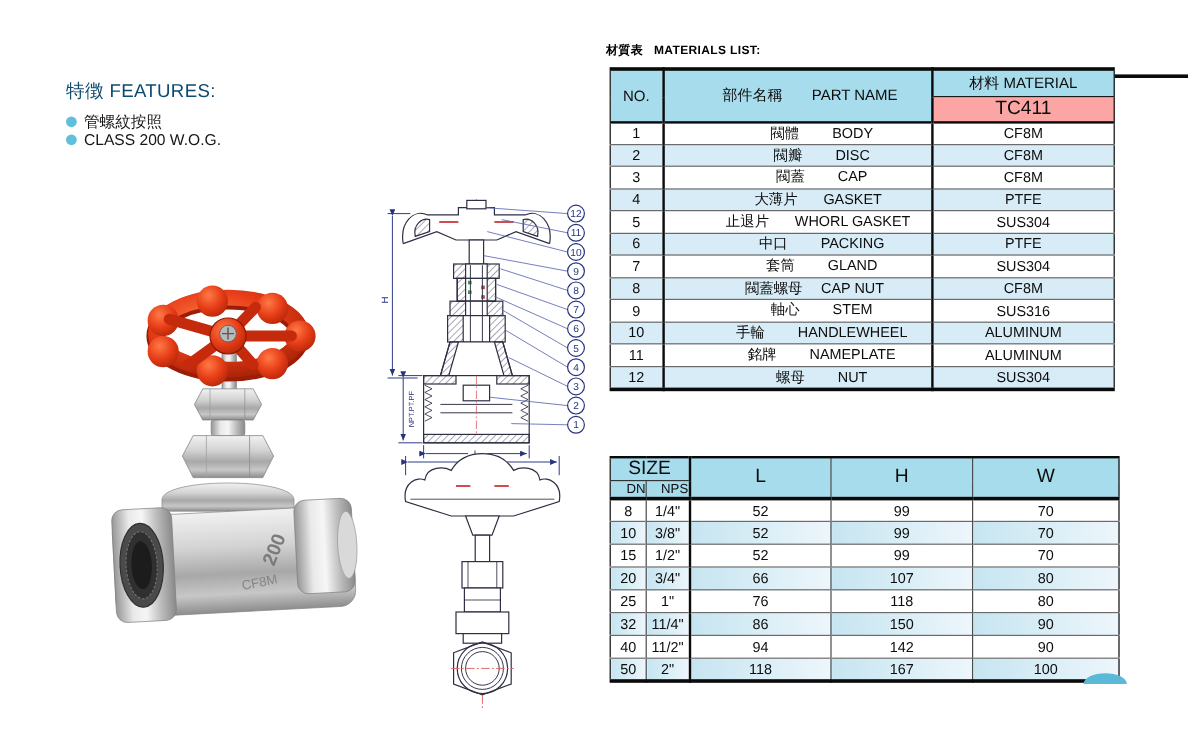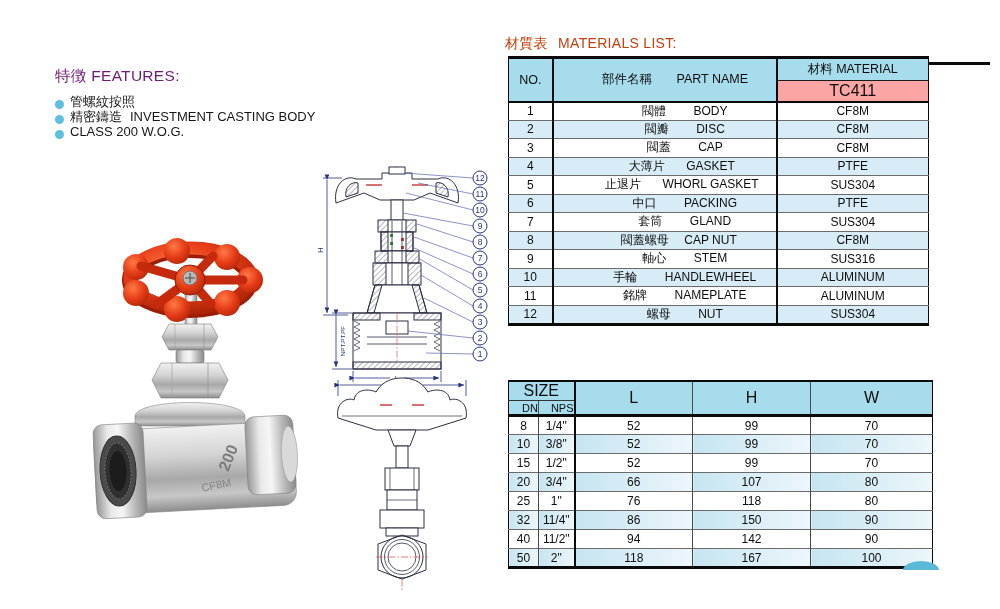--- a/index.html
+++ b/index.html
@@ -3,28 +3,28 @@
 <meta charset="utf-8">
 <style>
   * { margin:0; padding:0; box-sizing:border-box; }
   body { background:#ffffff; }
   .page {
     position:relative; width:1000px; height:609px; background:#ffffff;
     font-family:"Liberation Sans", sans-serif; color:#111; overflow:hidden;
   }
   
   .features { position:absolute; left:55px; top:66px; width:450px; }
-  .features-title { font-size:15.5px; color:#701a75; letter-spacing:.3px; }
+  .features-title { font-size:15.5px; color:#0c4a6e; letter-spacing:.3px; }
   .feat-list { margin-top:7px; font-size:13px; color:#161616; }
-  .feat-item { display:flex; align-items:flex-end; margin-top:0; line-height:15px; }
+  .feat-item { display:flex; align-items:flex-start; margin-top:0; line-height:15px; }
   .dot { width:9px; height:9px; border-radius:50%; background:#5fc0dd; margin:3px 6px 0 0; flex:0 0 auto; }
   .feat-zh { margin-right:8px; white-space:nowrap; }
   .feat-cont { padding-left:92px; margin-top:3px; line-height:15px; }
   
-  .sec-title { position:absolute; font-size:14px; color:#c2410c; letter-spacing:.3px; white-space:nowrap; }
+  .sec-title { position:absolute; font-size:10px; color:#000000; letter-spacing:.3px; white-space:nowrap;font-weight:bold; }
   .sec-title .zh { margin-right:6px; }
   
   table { border-collapse:collapse; table-layout:fixed; font-size:12px; color:#0d0d0d; }
   .mat-table { position:absolute; left:508px; top:56px; width:420px;
     border-top:3px solid #0a0a0a; border-bottom:3px solid #0a0a0a;
     border-left:1.5px solid #0a0a0a; border-right:1.5px solid #0a0a0a; }
   .mat-table th { background:#a7dcec; font-weight:normal; font-size:12.5px; }
   .mat-table .th-grade { background:#fca5a5; border-top:1px solid #1a1a1a; font-size:16px; }
   .mat-table td, .mat-table th { border-top:1px solid #6b6b6b; height:18.5px; text-align:center; vertical-align:middle; }
   .mat-table thead tr:first-child th { border-top:none; }
@@ -68,25 +68,20 @@
       <span class="zh">特徴</span>
       <span>FEATURES:</span>
     </div>
     <div class="feat-list">
       <div class="feat-item">
         <span class="dot"></span>
         <span class="feat-zh">管螺紋按照</span>
       </div>
       <div class="feat-item">
         <span class="dot"></span>
-        <span class="feat-zh">精密鑄造</span>
-        <span>INVESTMENT CASTING BODY</span>
-      </div>
-      <div class="feat-item">
-        <span class="dot"></span>
         <span>CLASS 200 W.O.G.</span>
       </div>
     </div>
   </div>
 
   <svg class="photo-svg" width="240" height="292" viewBox="0 0 240 292">
     <defs>
       <linearGradient id="metV" x1="0" y1="0" x2="0" y2="1">
         <stop offset="0" stop-color="#f1f1f1"></stop>
           <stop offset=".35" stop-color="#d3d3d3"></stop>

